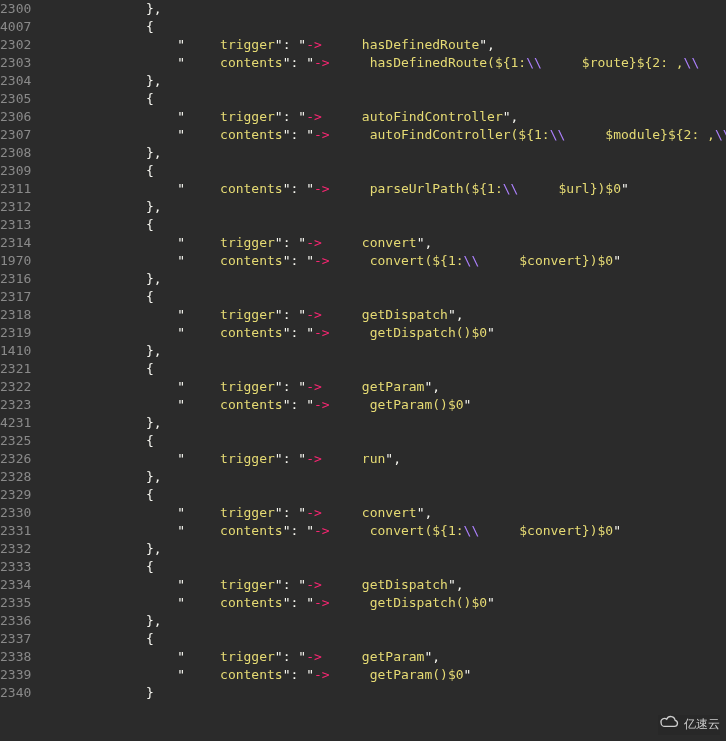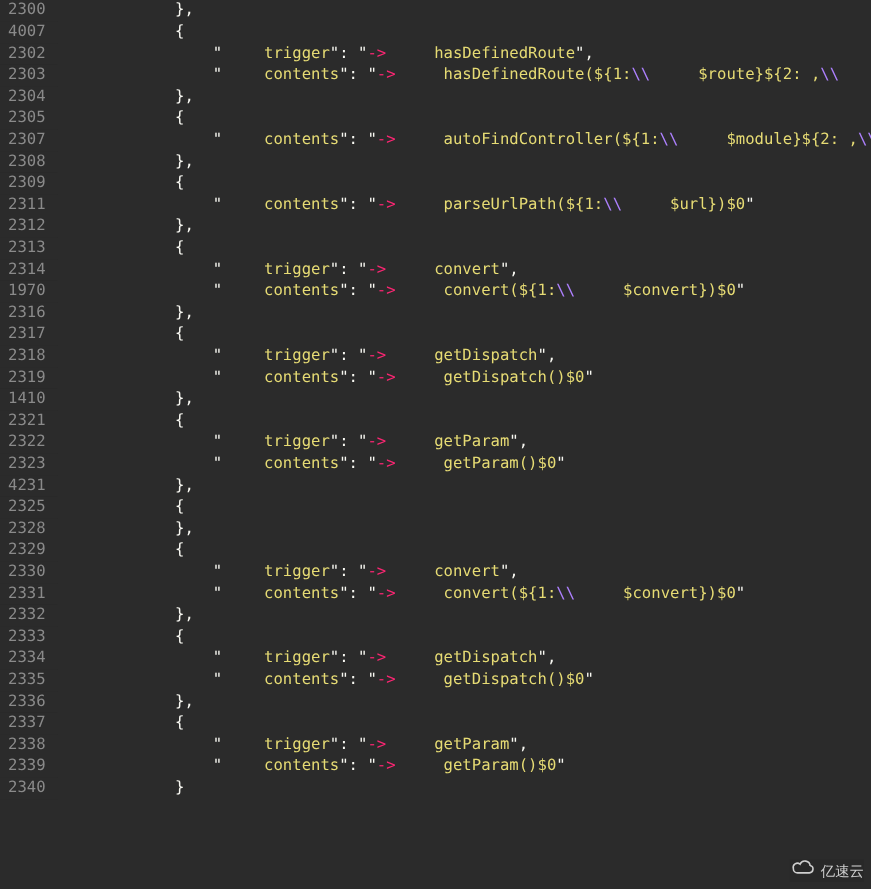--- a/index.html
+++ b/index.html
@@ -17,21 +17,21 @@
     width: 726px;
     height: 741px;
     position: relative;
   }
   .line {
     display: flex;
     white-space: pre;
   }
   .gutter {
     flex: 0 0 48px;
-    text-align: right;
+    text-align: left;
     padding-right: 10px;
     color: #8a8a8a;
     background: #2b2b2b;
     user-select: none;
   }
   .code {
     flex: 1;
     padding-left: 4px;
     overflow: hidden;
   }
@@ -42,54 +42,56 @@
   .op   { color: #f92672; }  
   .watermark {
     position: absolute;
     bottom: 6px;
     right: 6px;
     display: flex;
     align-items: center;
     gap: 4px;
     color: #cfcfcf;
     background: rgba(0,0,0,0.05);
-    font-family: Liberation Sans, sans-serif;
+    font-family: Liberation Mono, monospace;
     font-size: 12px;
     pointer-events: none;
   }
   .watermark svg { width: 22px; height: 14px; }
 </style>
 </head>
 <body>
 
 <div class="editor" id="editor">
     <div class="line"><div class="gutter">2300</div><div class="code">            <span class="punc">},</span></div></div>
     <div class="line"><div class="gutter">4007</div><div class="code">            <span class="punc">{</span></div></div>
     <div class="line"><div class="gutter">2302</div><div class="code">                <span class="punc">"</span><span class="key">trigger</span><span class="punc">"</span><span class="punc">: </span><span class="punc">"</span><span class="op">-&gt;</span><span class="str">hasDefinedRoute</span><span class="punc">"</span><span class="punc">,</span></div></div>
     <div class="line"><div class="gutter">2303</div><div class="code">                <span class="punc">"</span><span class="key">contents</span><span class="punc">"</span><span class="punc">: </span><span class="punc">"</span><span class="op">-&gt;</span><span class="str">hasDefinedRoute(${1:</span><span class="esc">\\</span><span class="str">$route}${2: ,</span><span class="esc">\\</span><span class="str">$bind})$0"</span></div></div>
     <div class="line"><div class="gutter">2304</div><div class="code">            <span class="punc">},</span></div></div>
     <div class="line"><div class="gutter">2305</div><div class="code">            <span class="punc">{</span></div></div>
+    <div class="line"><div class="gutter">2306</div><div class="code">                <span class="punc">"</span><span class="key">trigger</span><span class="punc">"</span><span class="punc">: </span><span class="punc">"</span><span class="op">-&gt;</span><span class="str">autoFindController</span><span class="punc">"</span><span class="punc">,</span></div></div>
     <div class="line"><div class="gutter">2307</div><div class="code">                <span class="punc">"</span><span class="key">contents</span><span class="punc">"</span><span class="punc">: </span><span class="punc">"</span><span class="op">-&gt;</span><span class="str">autoFindController(${1:</span><span class="esc">\\</span><span class="str">$module}${2: ,</span><span class="esc">\\</span><span class="op">&amp;</span><span class="esc">\\</span><span class="str">$pa</span></div></div>
     <div class="line"><div class="gutter">2308</div><div class="code">            <span class="punc">},</span></div></div>
     <div class="line"><div class="gutter">2309</div><div class="code">            <span class="punc">{</span></div></div>
     <div class="line"><div class="gutter">2311</div><div class="code">                <span class="punc">"</span><span class="key">contents</span><span class="punc">"</span><span class="punc">: </span><span class="punc">"</span><span class="op">-&gt;</span><span class="str">parseUrlPath(${1:</span><span class="esc">\\</span><span class="str">$url})$0</span><span class="punc">"</span></div></div>
     <div class="line"><div class="gutter">2312</div><div class="code">            <span class="punc">},</span></div></div>
     <div class="line"><div class="gutter">2313</div><div class="code">            <span class="punc">{</span></div></div>
     <div class="line"><div class="gutter">2314</div><div class="code">                <span class="punc">"</span><span class="key">trigger</span><span class="punc">"</span><span class="punc">: </span><span class="punc">"</span><span class="op">-&gt;</span><span class="str">convert</span><span class="punc">"</span><span class="punc">,</span></div></div>
     <div class="line"><div class="gutter">1970</div><div class="code">                <span class="punc">"</span><span class="key">contents</span><span class="punc">"</span><span class="punc">: </span><span class="punc">"</span><span class="op">-&gt;</span><span class="str">convert(${1:</span><span class="esc">\\</span><span class="str">$convert})$0</span><span class="punc">"</span></div></div>
     <div class="line"><div class="gutter">2316</div><div class="code">            <span class="punc">},</span></div></div>
     <div class="line"><div class="gutter">2317</div><div class="code">            <span class="punc">{</span></div></div>
     <div class="line"><div class="gutter">2318</div><div class="code">                <span class="punc">"</span><span class="key">trigger</span><span class="punc">"</span><span class="punc">: </span><span class="punc">"</span><span class="op">-&gt;</span><span class="str">getDispatch</span><span class="punc">"</span><span class="punc">,</span></div></div>
     <div class="line"><div class="gutter">2319</div><div class="code">                <span class="punc">"</span><span class="key">contents</span><span class="punc">"</span><span class="punc">: </span><span class="punc">"</span><span class="op">-&gt;</span><span class="str">getDispatch()$0</span><span class="punc">"</span></div></div>
     <div class="line"><div class="gutter">1410</div><div class="code">            <span class="punc">},</span></div></div>
     <div class="line"><div class="gutter">2321</div><div class="code">            <span class="punc">{</span></div></div>
     <div class="line"><div class="gutter">2322</div><div class="code">                <span class="punc">"</span><span class="key">trigger</span><span class="punc">"</span><span class="punc">: </span><span class="punc">"</span><span class="op">-&gt;</span><span class="str">getParam</span><span class="punc">"</span><span class="punc">,</span></div></div>
     <div class="line"><div class="gutter">2323</div><div class="code">                <span class="punc">"</span><span class="key">contents</span><span class="punc">"</span><span class="punc">: </span><span class="punc">"</span><span class="op">-&gt;</span><span class="str">getParam()$0</span><span class="punc">"</span></div></div>
     <div class="line"><div class="gutter">4231</div><div class="code">            <span class="punc">},</span></div></div>
     <div class="line"><div class="gutter">2325</div><div class="code">            <span class="punc">{</span></div></div>
+    <div class="line"><div class="gutter">2326</div><div class="code">                <span class="punc">"</span><span class="key">trigger</span><span class="punc">"</span><span class="punc">: </span><span class="punc">"</span><span class="op">-&gt;</span><span class="str">run</span><span class="punc">"</span><span class="punc">,</span></div></div>
     <div class="line"><div class="gutter">2328</div><div class="code">            <span class="punc">},</span></div></div>
     <div class="line"><div class="gutter">2329</div><div class="code">            <span class="punc">{</span></div></div>
     <div class="line"><div class="gutter">2330</div><div class="code">                <span class="punc">"</span><span class="key">trigger</span><span class="punc">"</span><span class="punc">: </span><span class="punc">"</span><span class="op">-&gt;</span><span class="str">convert</span><span class="punc">"</span><span class="punc">,</span></div></div>
     <div class="line"><div class="gutter">2331</div><div class="code">                <span class="punc">"</span><span class="key">contents</span><span class="punc">"</span><span class="punc">: </span><span class="punc">"</span><span class="op">-&gt;</span><span class="str">convert(${1:</span><span class="esc">\\</span><span class="str">$convert})$0</span><span class="punc">"</span></div></div>
     <div class="line"><div class="gutter">2332</div><div class="code">            <span class="punc">},</span></div></div>
     <div class="line"><div class="gutter">2333</div><div class="code">            <span class="punc">{</span></div></div>
     <div class="line"><div class="gutter">2334</div><div class="code">                <span class="punc">"</span><span class="key">trigger</span><span class="punc">"</span><span class="punc">: </span><span class="punc">"</span><span class="op">-&gt;</span><span class="str">getDispatch</span><span class="punc">"</span><span class="punc">,</span></div></div>
     <div class="line"><div class="gutter">2335</div><div class="code">                <span class="punc">"</span><span class="key">contents</span><span class="punc">"</span><span class="punc">: </span><span class="punc">"</span><span class="op">-&gt;</span><span class="str">getDispatch()$0</span><span class="punc">"</span></div></div>
     <div class="line"><div class="gutter">2336</div><div class="code">            <span class="punc">},</span></div></div>
     <div class="line"><div class="gutter">2337</div><div class="code">            <span class="punc">{</span></div></div>

